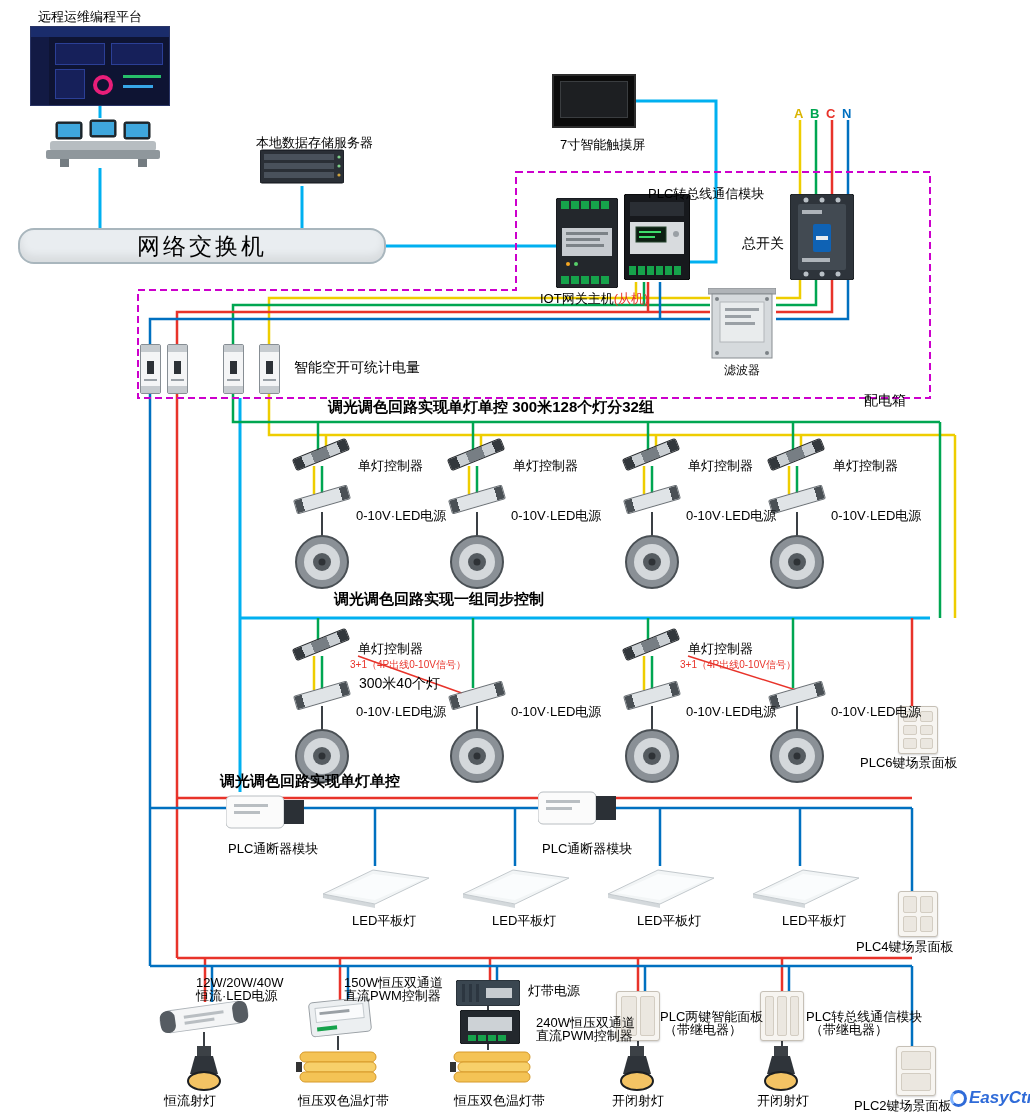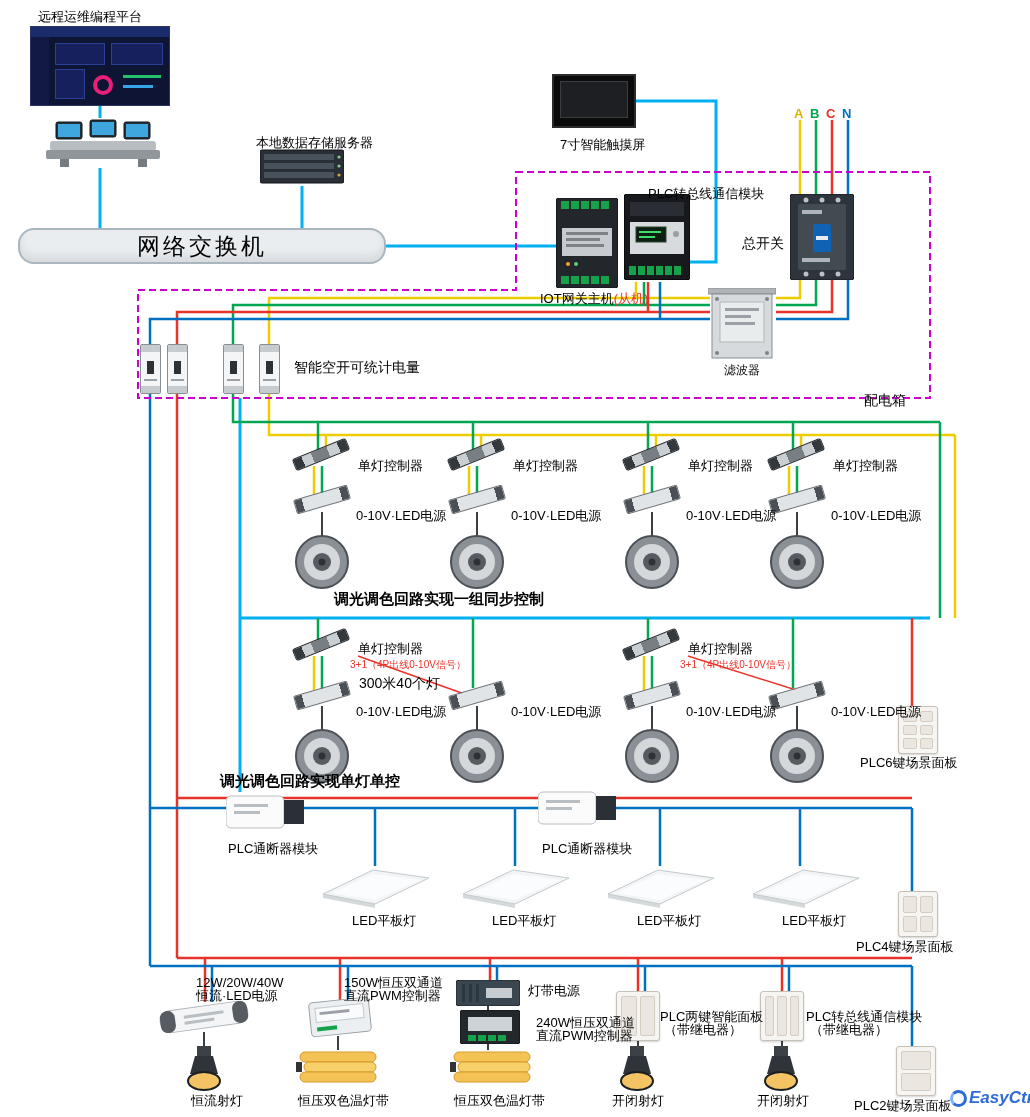--- a/index.html
+++ b/index.html
@@ -309,20 +309,21 @@
       <i class="b"></i>
     </div>
   <div class="mcb" style="left:259px;top:344px">
       <i class="t"></i>
       <i class="lv"></i>
       <i class="ln"></i>
       <i class="b"></i>
     </div>
   <div class="lbl lbl14" style="left:294px;top:359px">智能空开可统计电量</div>
 
+  <div class="title" style="left:328px;top:398px">调光调色回路实现单灯单控  300米128个灯分32组</div>
 
   <div class="rod" style="left:292px;top:448px"></div>
   <div class="lbl" style="left:358px;top:459px">单灯控制器</div>
   <div class="drv" style="left:294px;top:492px"></div>
   <div class="lbl" style="left:356px;top:509px">0-10V·LED电源</div>
 
   <div class="rod" style="left:447px;top:448px"></div>
   <div class="lbl" style="left:513px;top:459px">单灯控制器</div>
   <div class="drv" style="left:449px;top:492px"></div>
   <div class="lbl" style="left:511px;top:509px">0-10V·LED电源</div>
@@ -475,21 +476,21 @@
     <rect x="2" y="4" width="15" height="22" rx="7" fill="#565c62"></rect>
       <rect x="75" y="4" width="15" height="22" rx="7" fill="#565c62"></rect>
     <rect x="26" y="11" width="40" height="3" fill="#b9bec2"></rect>
       <rect x="26" y="17" width="30" height="3" fill="#b9bec2"></rect>
   </svg>
   <svg class="dev" style="left:185px;top:1046px" width="38" height="46" viewBox="0 0 38 46">
     <rect x="12" y="0" width="14" height="10" fill="#3c4146"></rect>
     <polygon points="10,10 28,10 33,28 5,28" fill="#2f343a"></polygon>
     <ellipse cx="19" cy="35" rx="16" ry="9" fill="#f3c364" stroke="#1c1f22" stroke-width="2"></ellipse>
   </svg>
-  <div class="lbl" style="left:191px;top:1094px">恒流射灯</div>
+  <div class="lbl" style="left:164px;top:1094px">恒流射灯</div>
 
   <div class="lbl" style="left:344px;top:976px">150W恒压双通道</div>
   <div class="lbl" style="left:344px;top:989px">直流PWM控制器</div>
   <svg class="dev" style="left:308px;top:998px;transform:rotate(-6deg)" width="64" height="38" viewBox="0 0 64 38">
     <rect x="2" y="2" width="60" height="34" rx="4" fill="#eceff1" stroke="#9aa0a5"></rect>
     <rect x="8" y="8" width="48" height="14" fill="#fafbfc" stroke="#c3c9cd"></rect>
     <rect x="12" y="12" width="30" height="3" fill="#9aa0a5"></rect>
       <rect x="8" y="27" width="20" height="4" fill="#16a24b"></rect>
   </svg>
   <svg class="dev" style="left:296px;top:1050px" width="82" height="34" viewBox="0 0 82 34">

